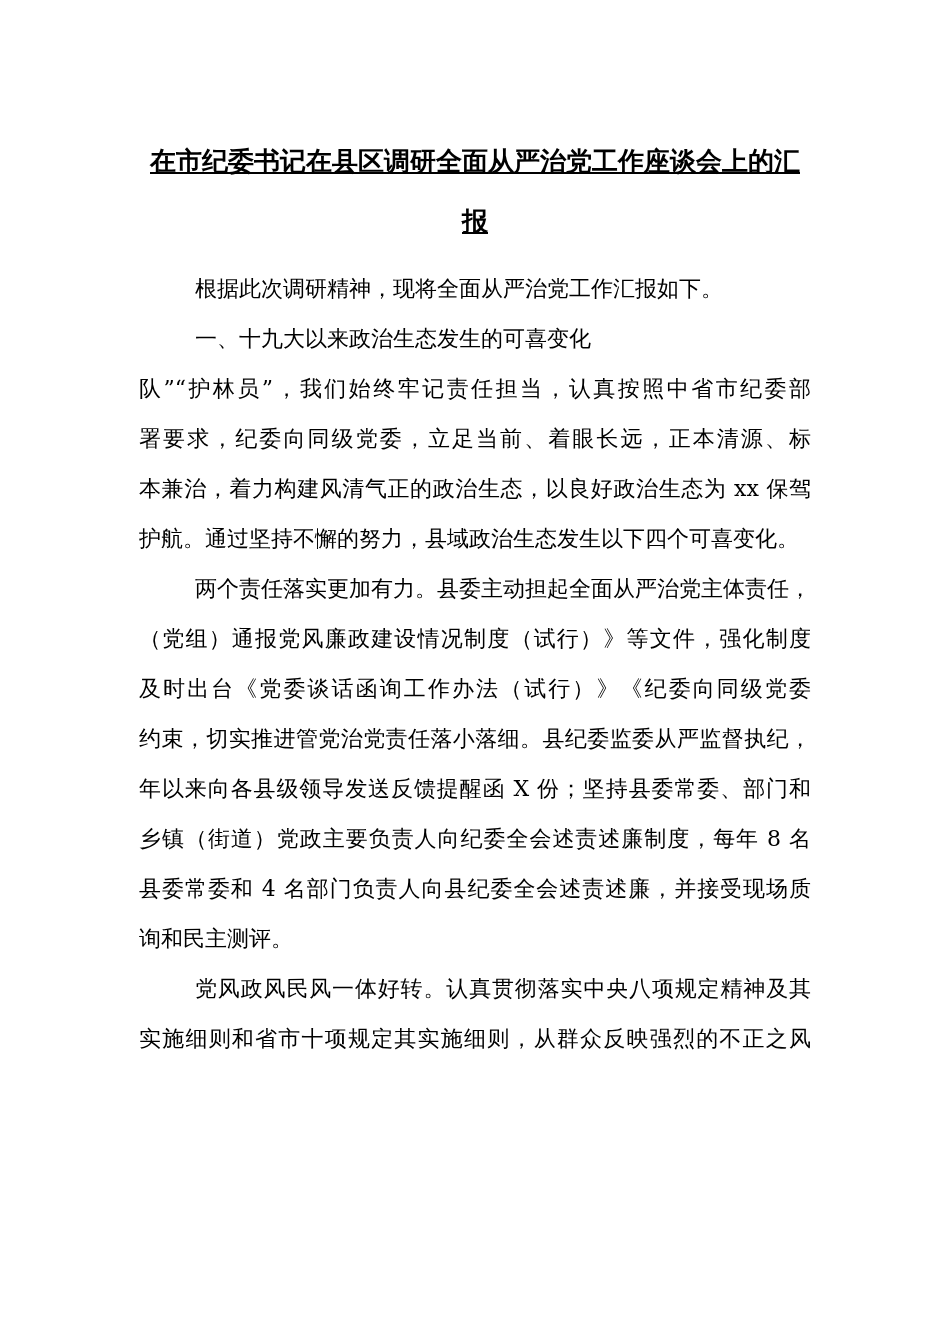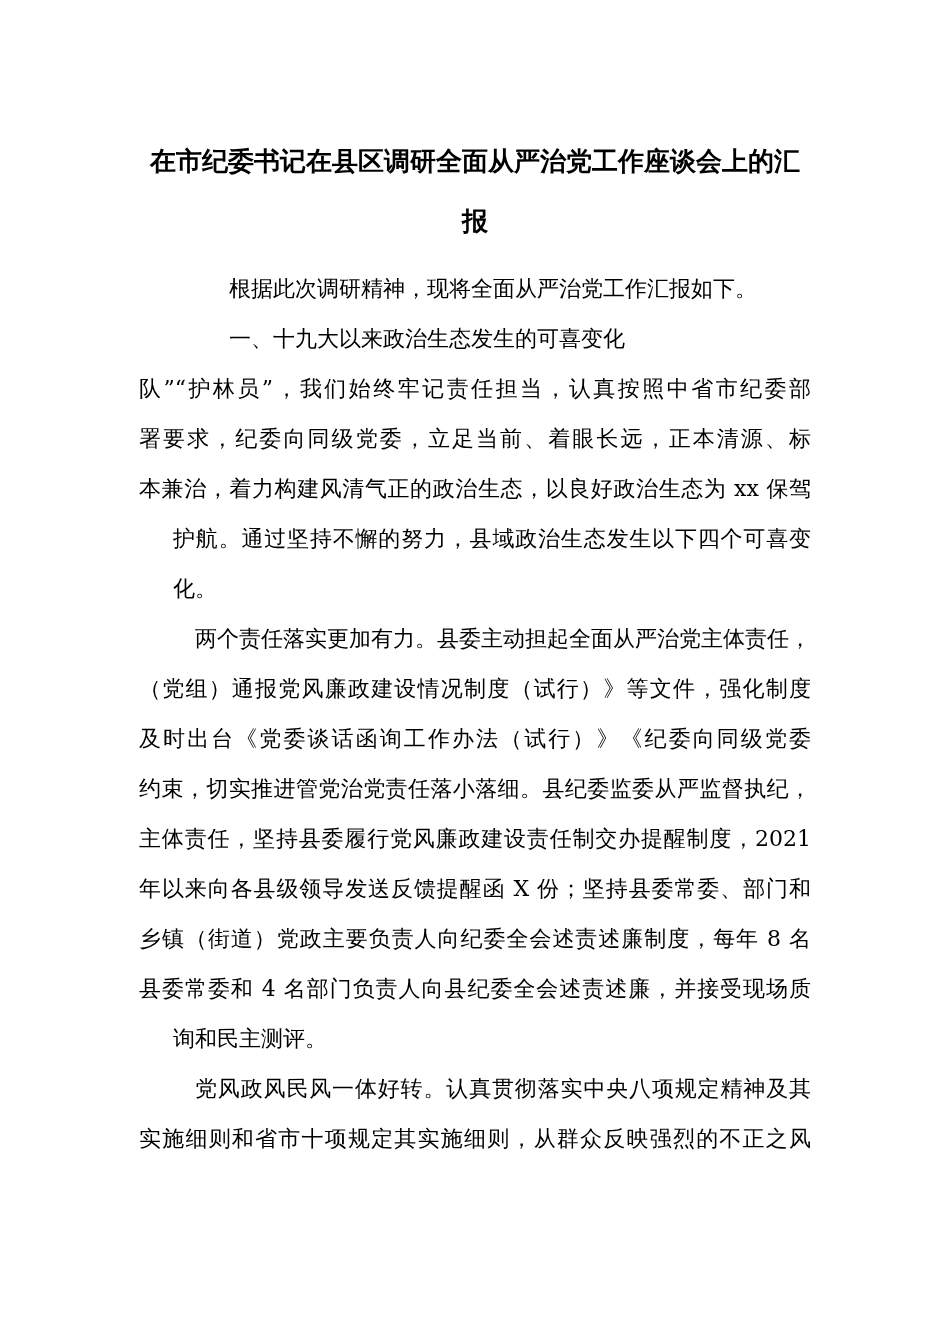--- a/index.html
+++ b/index.html
@@ -19,37 +19,37 @@
     height: 1344px;
     padding: 131px 139px 0 139px;
     background: #ffffff;
     overflow: hidden;
   }
   .doc-title {
     font-size: 26px;
     font-weight: bold;
     line-height: 60px;
     margin: 0 0 13px 0;
+    text-decoration: underline;
   }
   .title-line {
     text-align: center;
     white-space: nowrap;
   }
   .doc-body {
     font-size: 22px;
     line-height: 50px;
   }
   .line {
     text-align: justify;
     text-align-last: justify;
     
   }
   .line.para-last {
     text-align-last: left;
-    margin-left: 34px;
   }
   .line.indent {
     text-indent: 56px; 
   }
 </style>
 </head>
 <body>
 
 <div class="page">
   <h1 class="doc-title">
@@ -60,21 +60,20 @@
       <div class="line indent para-last">根据此次调研精神，现将全面从严治党工作汇报如下。</div>
       <div class="line indent para-last">一、十九大以来政治生态发生的可喜变化</div>
       <div class="line">队”“护林员”，我们始终牢记责任担当，认真按照中省市纪委部</div>
       <div class="line">署要求，纪委向同级党委，立足当前、着眼长远，正本清源、标</div>
       <div class="line">本兼治，着力构建风清气正的政治生态，以良好政治生态为 xx 保驾</div>
       <div class="line para-last">护航。通过坚持不懈的努力，县域政治生态发生以下四个可喜变化。</div>
       <div class="line indent">两个责任落实更加有力。县委主动担起全面从严治党主体责任，</div>
       <div class="line">（党组）通报党风廉政建设情况制度（试行）》等文件，强化制度</div>
       <div class="line">及时出台《党委谈话函询工作办法（试行）》《纪委向同级党委</div>
       <div class="line">约束，切实推进管党治党责任落小落细。县纪委监委从严监督执纪，</div>
-      <div class="line">主体责任，坚持县委履行党风廉政建设责任制交办提醒制度，2021</div>
       <div class="line">年以来向各县级领导发送反馈提醒函 X 份；坚持县委常委、部门和</div>
       <div class="line">乡镇（街道）党政主要负责人向纪委全会述责述廉制度，每年 8 名</div>
       <div class="line">县委常委和 4 名部门负责人向县纪委全会述责述廉，并接受现场质</div>
       <div class="line para-last">询和民主测评。</div>
       <div class="line indent">党风政风民风一体好转。认真贯彻落实中央八项规定精神及其</div>
       <div class="line">实施细则和省市十项规定其实施细则，从群众反映强烈的不正之风</div>
     </div>
 </div>
 
 </body></html>

